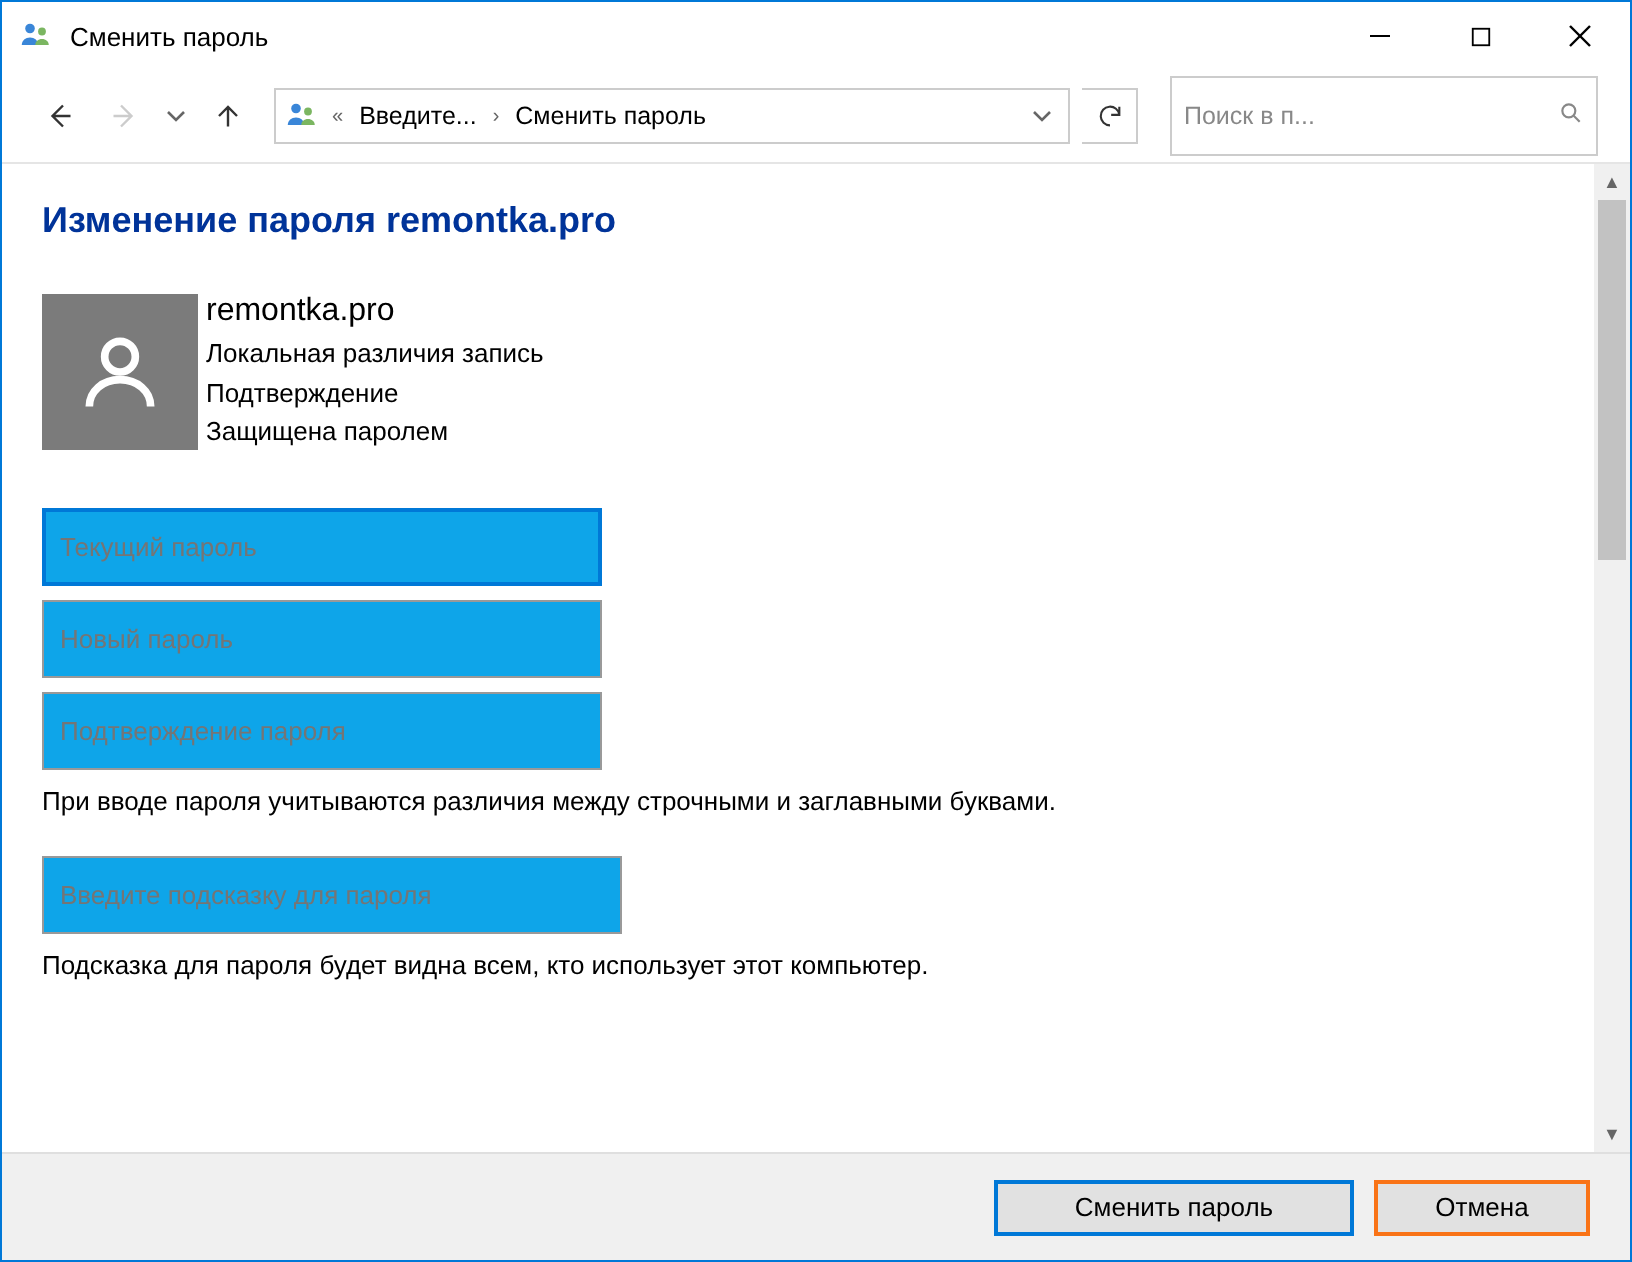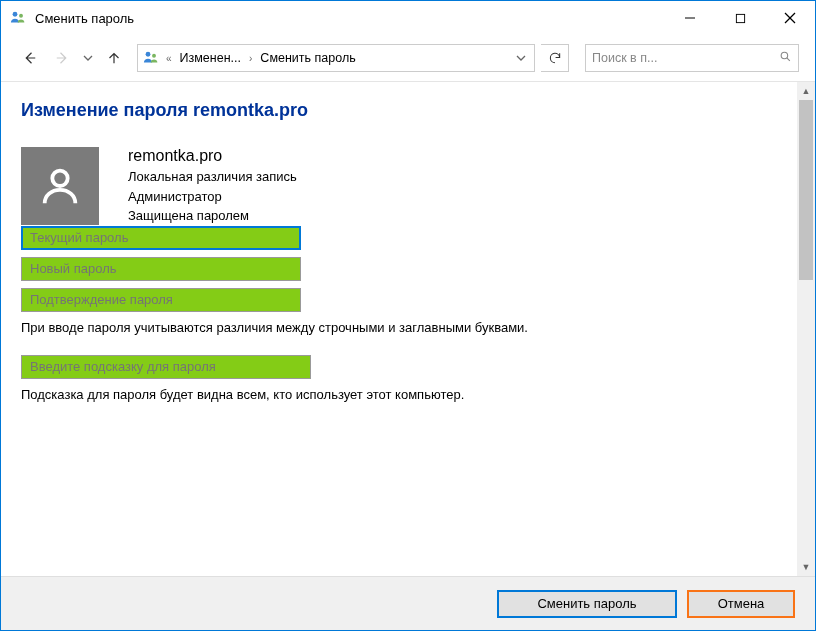--- a/index.html
+++ b/index.html
@@ -103,21 +103,21 @@
   }
   .refresh {
     width: 28px; height: 28px;
     border: 1px solid #ccc;
     display:flex;align-items:center;justify-content:center;
     color:#333;
     border-left: none;
   }
   .search {
     flex: 1;
-    height: 28px;
+    height: 40px;
     border: 1px solid #ccc;
     display:flex;align-items:center;
     padding: 0 6px;
     margin-left: 10px;
     color:#777;
     gap:6px;
   }
   .search-text { flex:1; font-size:12.5px; color:#888; overflow:hidden; white-space:nowrap; text-overflow:ellipsis;}
   
   .content-wrap {
@@ -149,41 +149,42 @@
     background:#c2c2c2;
   }
   .heading {
     color: #003399;
     font-size: 18px;
     font-weight: 700;
     margin-bottom: 26px;
   }
   .user-block {
     display:flex;
-    gap: 29px;
+    gap: 4px;
+    margin-bottom: 28px;
   }
   .avatar {
     width: 78px; height: 78px;
     background: #7b7b7b;
     display:flex;align-items:center;justify-content:center;
   }
   .avatar svg { stroke:#fff; fill:none; stroke-width:2;}
   .user-info { padding-top: 0; }
   .user-name { font-size: 16px; margin-bottom: 2px;}
   .user-line { font-size: 13px; line-height: 1.5;}
   .field {
     width: 280px;
-    height: 24px;
+    height: 39px;
     border: 1px solid #999;
     padding: 0 6px;
     font-size: 13px;
     display:flex;align-items:center;
     margin-bottom: 7px;
     color:#666;
-    background:#84cc16;
+    background:#0ea5e9;
   }
   .field input {
     border:none; outline:none; width:100%; font-size:13px; font-family:inherit;
     background:transparent;
   }
   .field.focused { border: 1px solid #0078d7; box-shadow: inset 0 0 0 1px #0078d7;}
   .helper {
     font-size: 13px;
     margin: 4px 0 18px 0;
     line-height:1.4;
@@ -274,21 +275,21 @@
       <span class="breadcrumb-icon">
         <svg width="18" height="18" viewBox="0 0 24 24">
           <circle cx="8" cy="7" r="3.2" fill="#3a86d8"></circle>
           <path d="M2.5 18c0-3 2.5-5 5.5-5s5.5 2 5.5 5" fill="#3a86d8"></path>
           <circle cx="16" cy="9" r="2.6" fill="#7bb661"></circle>
           <path d="M11.5 18c0-2.4 2-4 4.5-4s4.5 1.6 4.5 4" fill="#7bb661"></path>
         </svg>
       </span>
       <span class="bc-arrow">«</span>
       <span class="bc-seg">
-        <span>Изменен...</span>
+        <span>Введите...</span>
       </span>
       <span class="bc-arrow">›</span>
       <span class="bc-seg">
         <span>Сменить пароль</span>
       </span>
       <div class="breadcrumb-drop">
         <svg width="10" height="10" viewBox="0 0 10 10">
             <path d="M1 3l4 4 4-4" fill="none" stroke="#666" stroke-width="1.3"></path>
           </svg>
       </div>
@@ -317,21 +318,21 @@
       <div class="user-block">
         <div class="avatar">
           <svg width="46" height="46" viewBox="0 0 24 24">
               <circle cx="12" cy="8" r="4"></circle>
               <path d="M4 21c0-4 3.5-7 8-7s8 3 8 7"></path>
             </svg>
         </div>
         <div class="user-info">
           <div class="user-name">remontka.pro</div>
           <div class="user-line">Локальная различия запись</div>
-          <div class="user-line">Администратор</div>
+          <div class="user-line">Подтверждение</div>
           <div class="user-line">Защищена паролем</div>
         </div>
       </div>
 
       <div class="field focused">
         <input type="password" placeholder="Текущий пароль" style="">
       </div>
       <div class="field">
         <input type="password" placeholder="Новый пароль" style="">
       </div>

